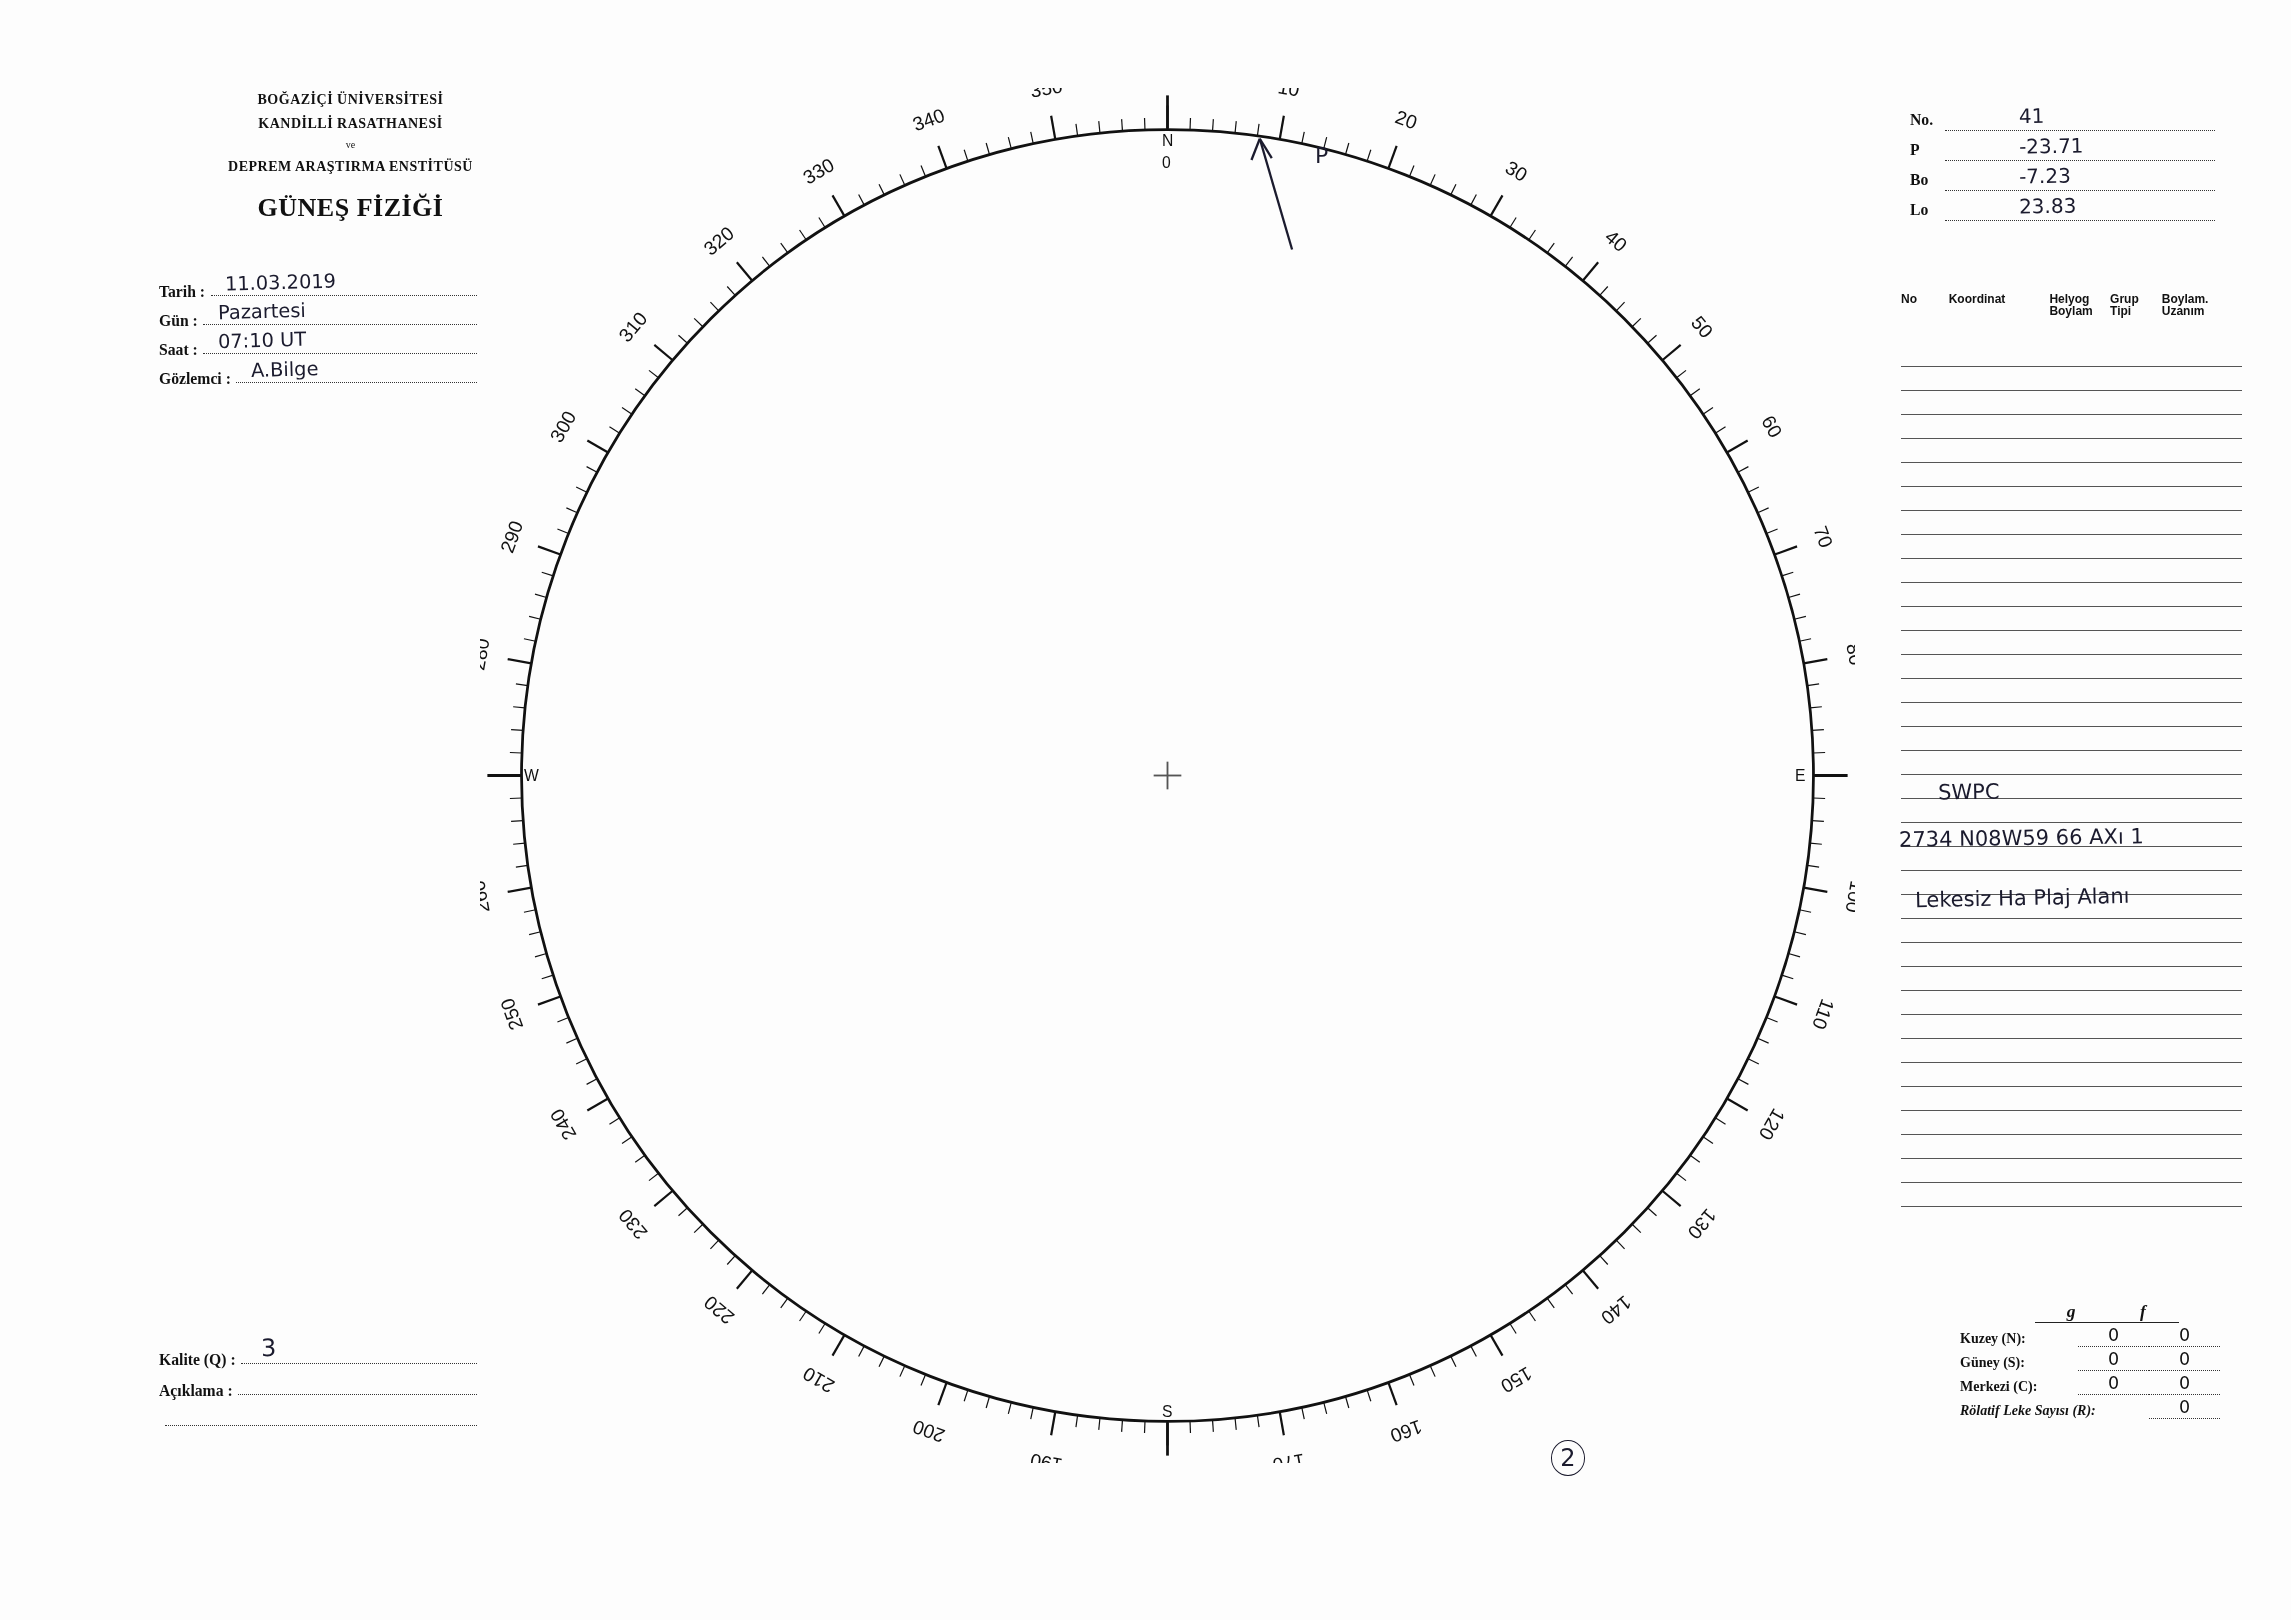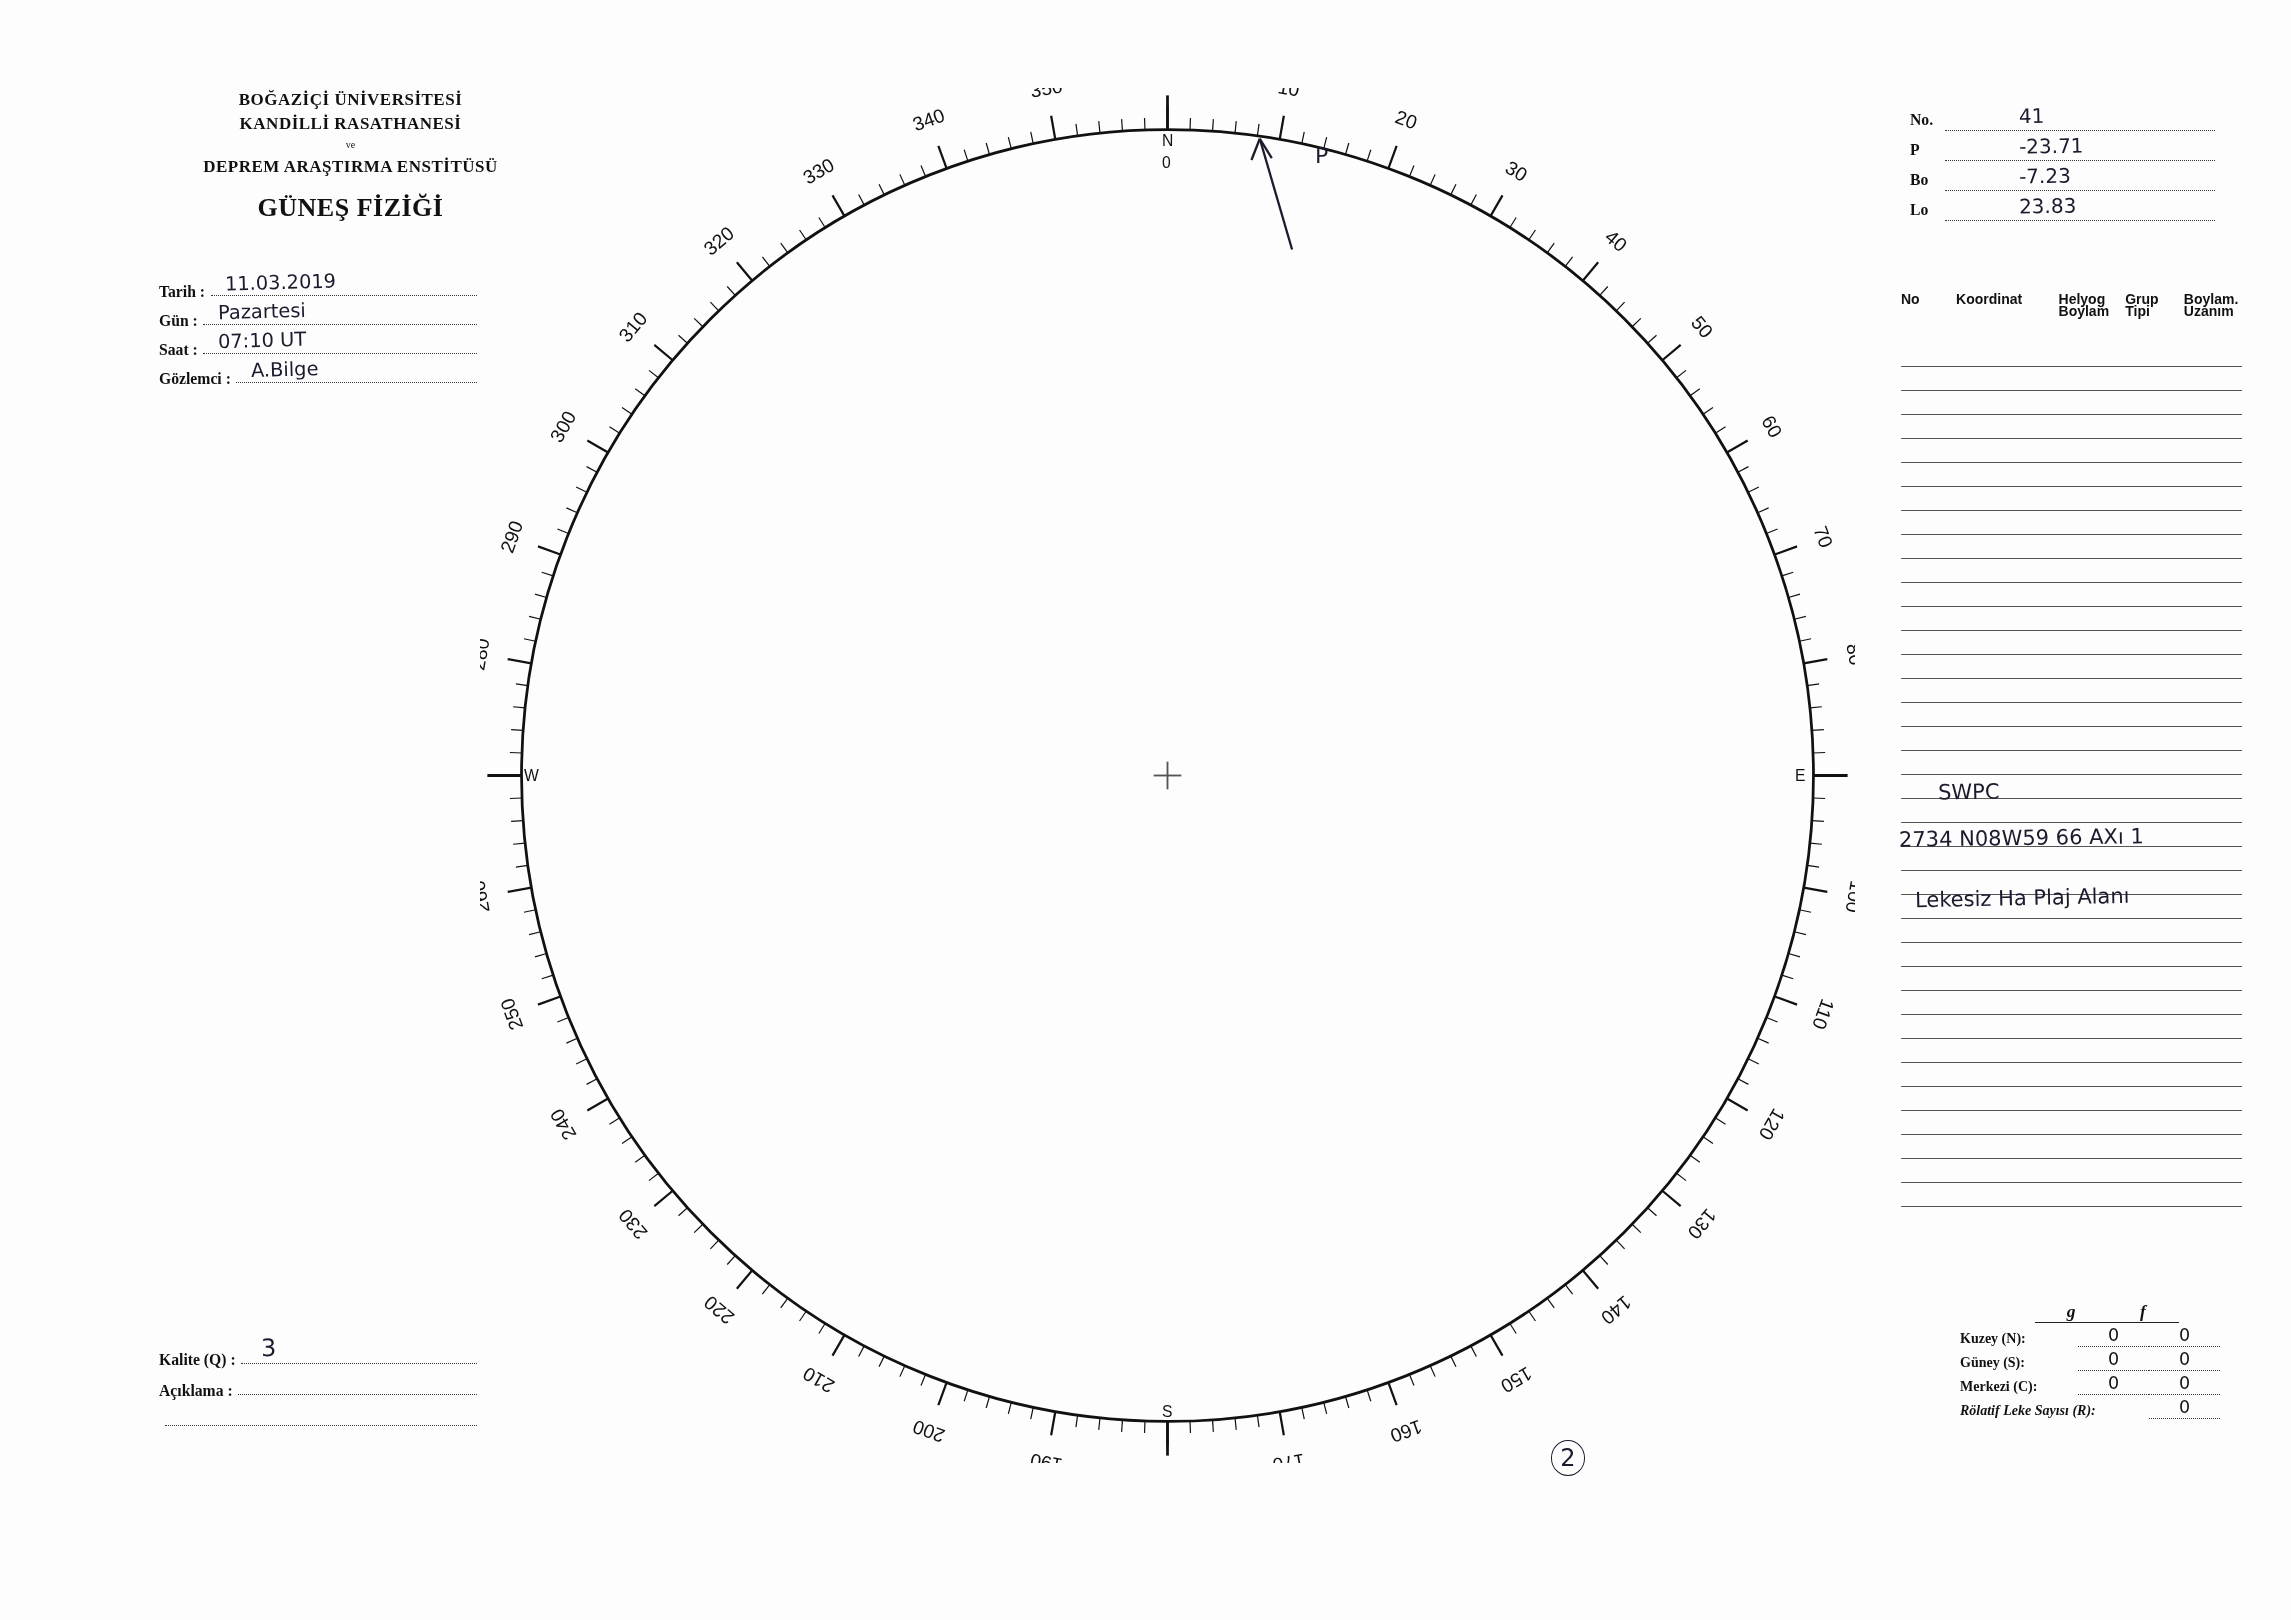--- a/index.html
+++ b/index.html
@@ -1,21 +1,21 @@
 <!DOCTYPE html>
 <html style="font-size:14.8px"><head>
 <meta charset="utf-8">
 <style>
   html,body{margin:0;padding:0;background:#fff;}
   body{width:2292px;height:1621px;position:relative;font-family:"Liberation Serif",serif;color:#111;overflow:hidden;}
   .sheet{position:absolute;inset:0;background:#fdfdfd;}
 
   
   .org{position:absolute;left:152px;top:88px;width:397px;text-align:center;}
-  .org .l1,.org .l2,.org .l4{font-weight:bold;font-size:17px;letter-spacing:0.5px;line-height:24px;}
+  .org .l1,.org .l2,.org .l4{font-weight:bold;font-size:14px;letter-spacing:0.5px;line-height:24px;}
   .org .l3{font-size:10px;line-height:18.5px;font-family:Liberation Serif, serif;}
   .org .title{font-weight:bold;font-size:26px;margin-top:14.8px;letter-spacing:0.5px;}
 
   .fields{position:absolute;left:159px;top:272px;width:318px;font-size:15.7px;}
   .frow{display:flex;align-items:flex-end;height:29px;}
   .flabel{font-weight:bold;white-space:nowrap;}
   .fdots{flex:1;border-bottom:1.8px dotted #333;margin:0 0 4.6px 5.5px;position:relative;height:18.5px;}
   .hand{position:absolute;left:14.8px;bottom:1.8px;font-family:"DejaVu Sans",sans-serif;font-size:19.4px;color:#1b1b2e;
         transform:rotate(-1.6deg);white-space:nowrap;}
 
@@ -29,22 +29,22 @@
 
   .cardinal{position:absolute;font-size:15.7px;font-family:"Liberation Sans",sans-serif;}
 
   
   .rblock{position:absolute;left:1910px;top:111px;width:305px;font-size:15.7px;}
   .rrow{display:flex;align-items:flex-start;height:30px;}
   .rrow .rl{font-weight:bold;width:33px;}
   .rrow .rd{flex:1;border-bottom:1.8px dotted #333;margin:0 0 4.6px 1.8px;height:18.5px;position:relative;}
   .rhand{position:absolute;left:74px;bottom:1.8px;font-family:"DejaVu Sans",sans-serif;font-size:20px;color:#1b1b2e;transform:rotate(-1deg);}
 
-  .tblhead{position:absolute;left:1901px;top:293px;width:341px;font-size:14px;font-family:"Liberation Sans",sans-serif;
-           display:flex;font-weight:bold;line-height:12px;gap:12px;}
+  .tblhead{position:absolute;left:1901px;top:293px;width:341px;font-size:12px;font-family:"Liberation Sans",sans-serif;
+           display:flex;font-weight:bold;line-height:12px;}
   .tblhead div{padding-right:3.7px;}
   .th-no{width:44px;}
   .th-koor{width:97px;}
   .th-hb{width:57px;}
   .th-gt{width:48px;}
   .th-bu{width:55px;}
 
   .lines{position:absolute;left:1901px;top:343px;width:341px;}
   .lnwrap{display:flex;}
   .lnwrap .c1{width:37px;border-bottom:0.9px solid #555;height:23px;}

